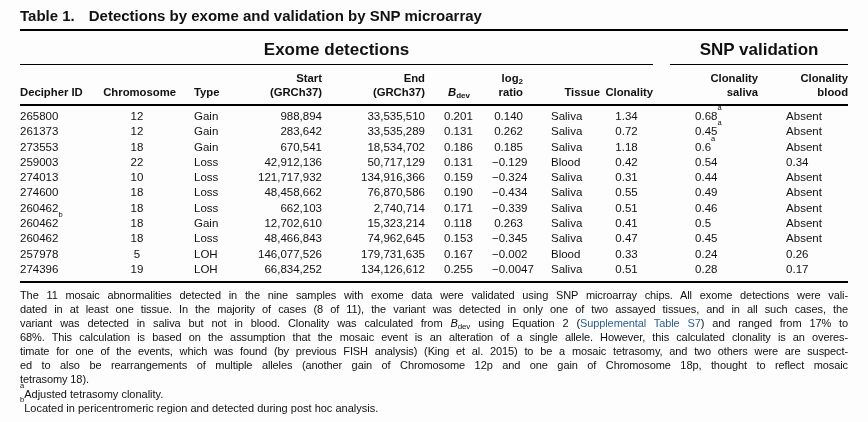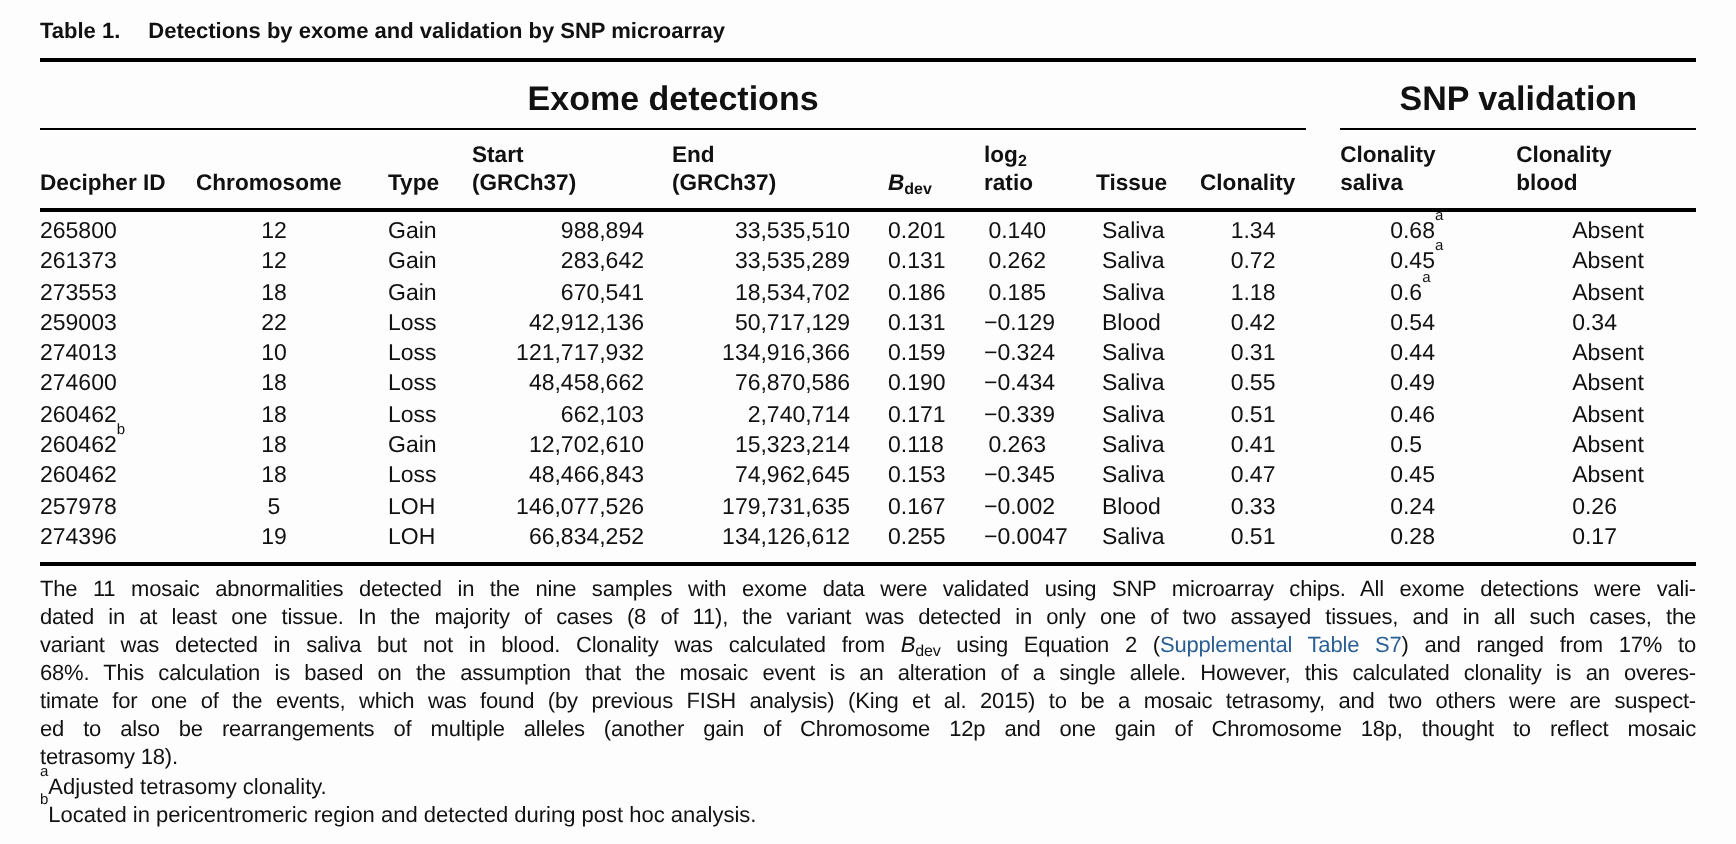--- a/index.html
+++ b/index.html
@@ -3,38 +3,38 @@
 <meta charset="utf-8">
 <style>
   html, body { margin:0; padding:0; background:#ffffff; }
   .page {
     position:relative; width:868px; height:422px; box-sizing:border-box;
     padding:8px 20px 0 20px; background:#fdfdfd; overflow:hidden;
     font-family:"Liberation Sans", sans-serif; color:#111;
     -webkit-font-smoothing:antialiased;
   }
   
-  .title-row { font-size:11px; font-weight:700; line-height:16px; white-space:nowrap; }
+  .title-row { font-size:15px; font-weight:700; line-height:16px; white-space:nowrap; }
   .title-label { margin-right:14px; }
   .title-rule { border:none; border-top:2px solid #000; margin:5px 0 0 0; }
 
   
   table.tbl { width:828px; border-collapse:collapse; table-layout:fixed;
               border-bottom:2px solid #000; }
   table.tbl th, table.tbl td { white-space:nowrap; overflow:visible; }
 
   tr.spanner-row th {
     font-size:17px; font-weight:700; text-align:center;
     padding:9px 0 4px 0; border-bottom:1.5px solid #000;
   }
   tr.spanner-row th.spacer { border-bottom:none; }
 
   tr.colhead-row th {
     font-size:11.3px; font-weight:700; line-height:13.5px;
-    vertical-align:bottom; text-align:left;
+    vertical-align:bottom; text-align:right;
     padding:7px 0 5px 0; border-bottom:2px solid #000;
   }
   tr.colhead-row th.c-id   { text-align:left; }
   tr.colhead-row th.c-type { text-align:left; padding-left:8px; }
   tr.colhead-row th.c-chrom{ padding-right:10px; }
   tr.colhead-row th.c-start{ padding-right:14px; }
   tr.colhead-row th.c-end  { padding-right:19px; }
   tr.colhead-row th.c-bdev { padding-right:22px; }
   tr.colhead-row th.c-log2 { padding-right:25px; }
 

